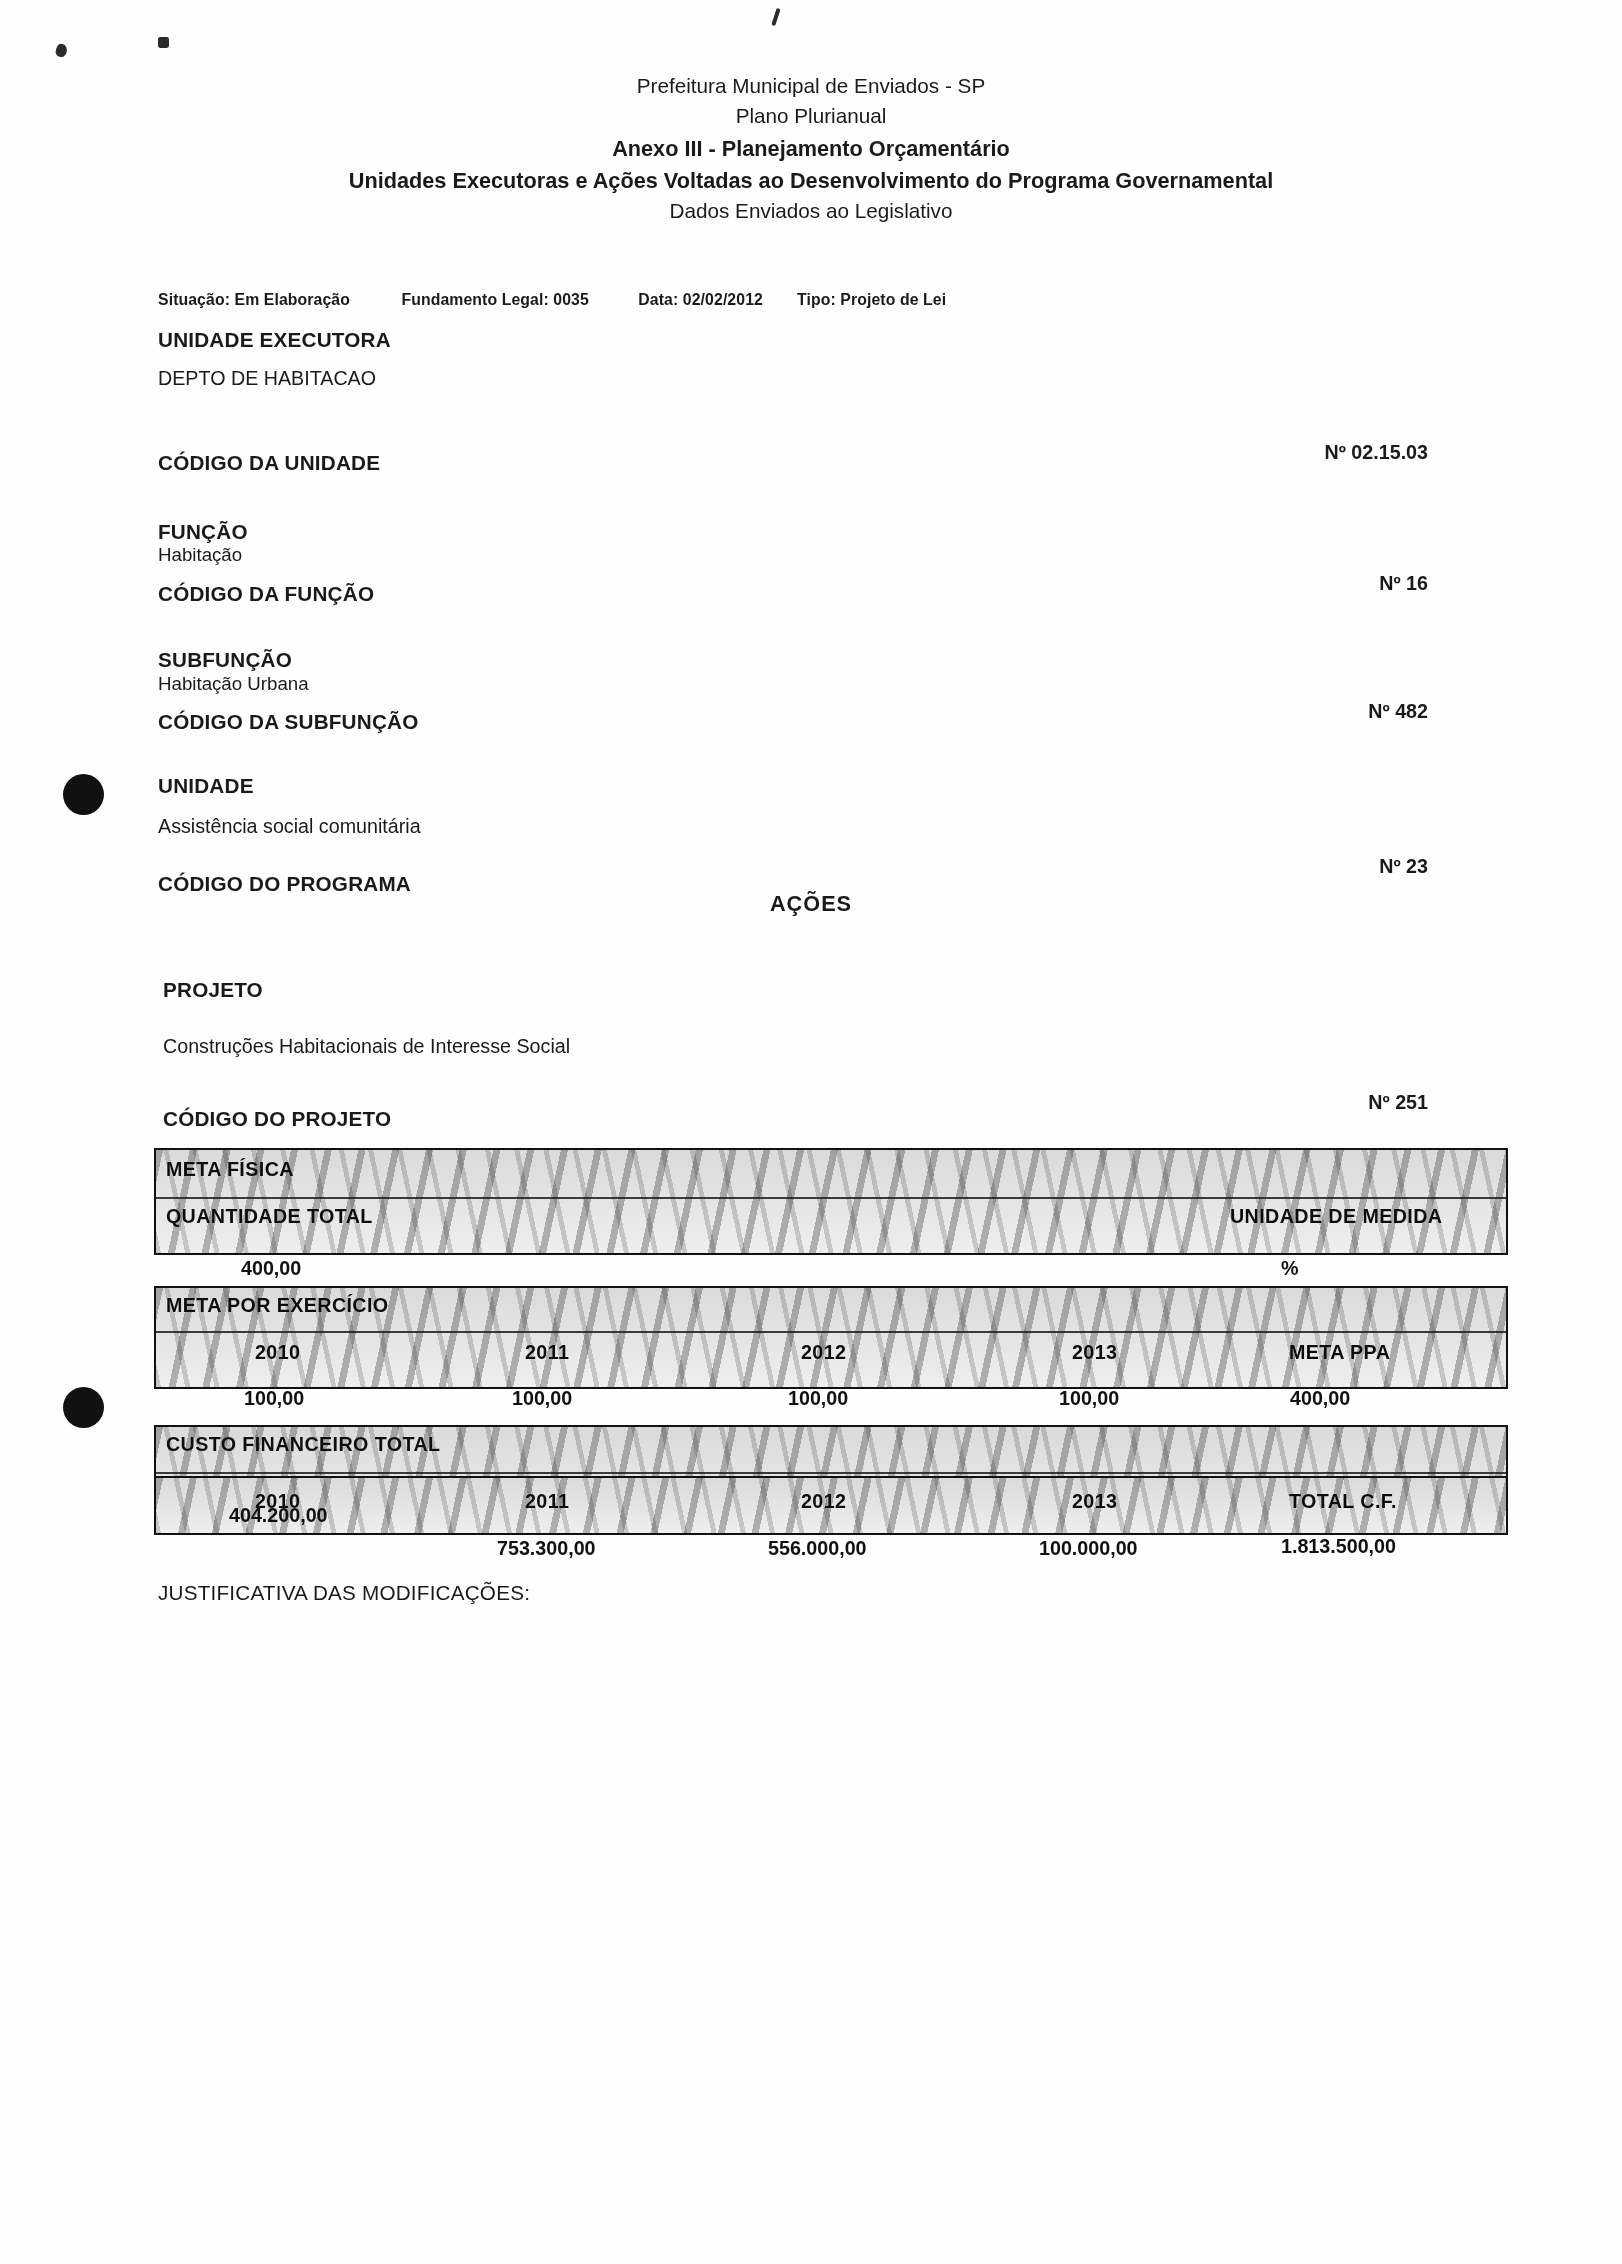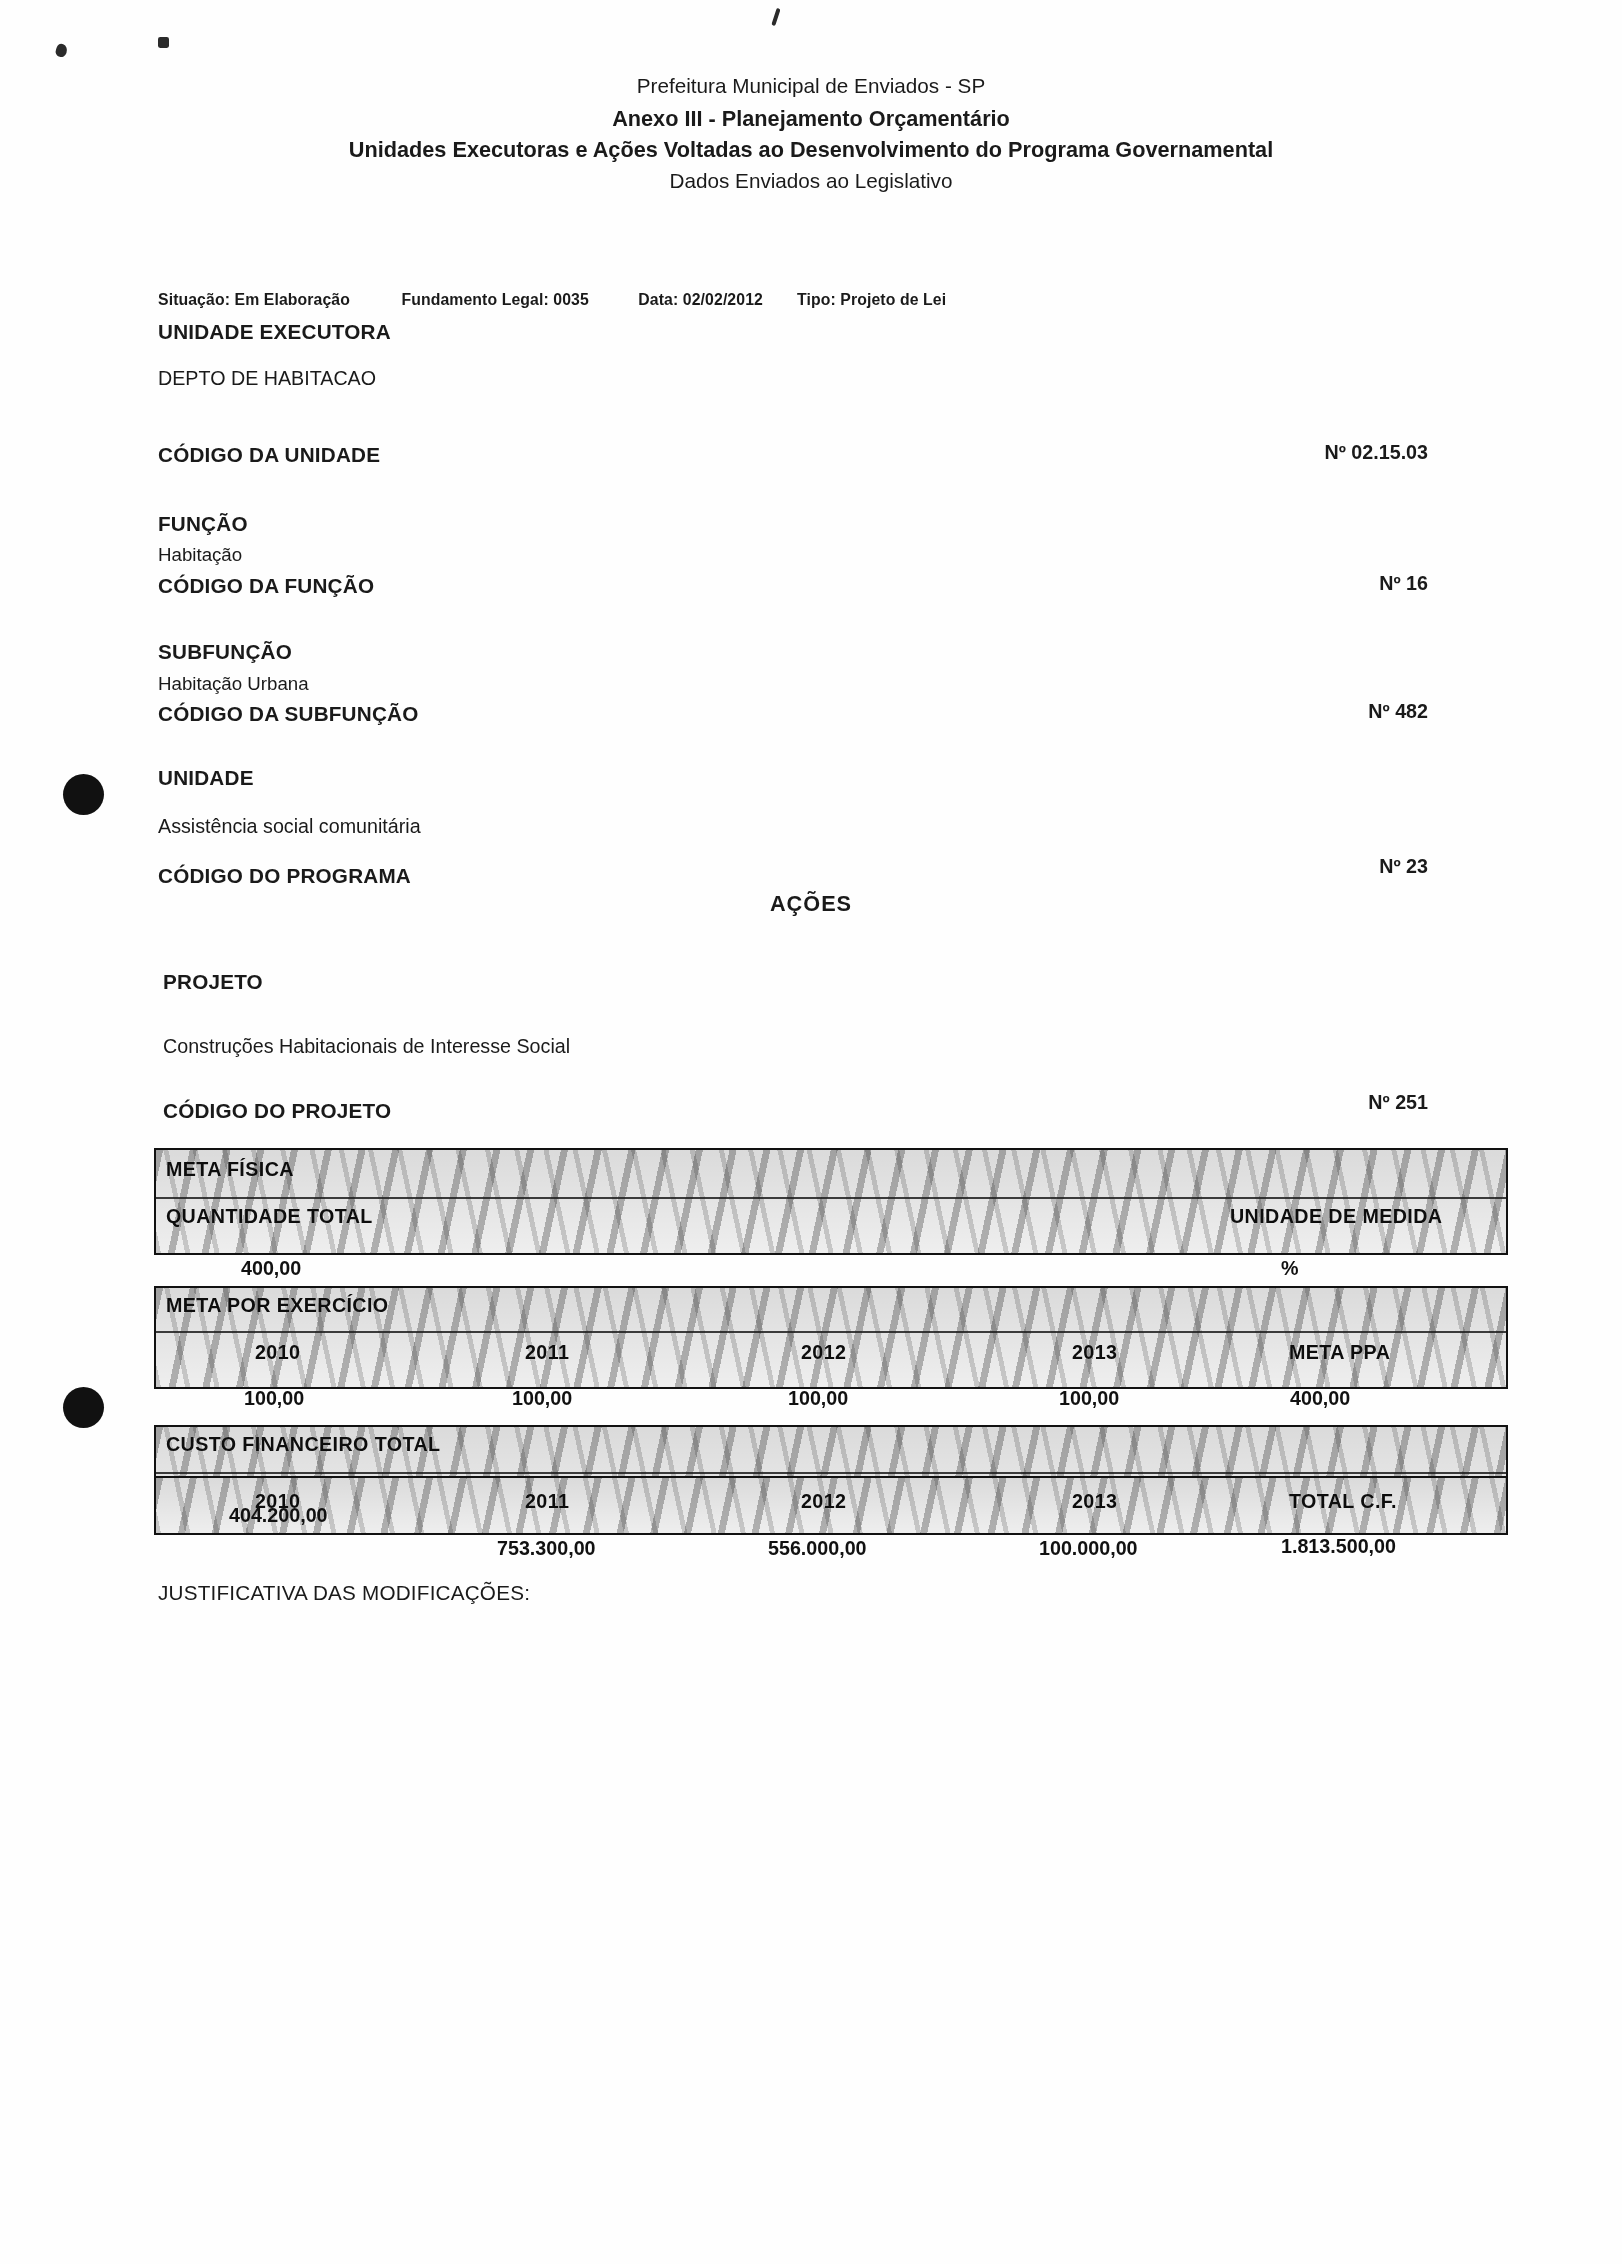--- a/index.html
+++ b/index.html
@@ -65,20 +65,21 @@
   .m-situacao { }
   .m-fundamento { margin-left: 47px; }
   .m-data { margin-left: 45px; }
   .m-tipo { margin-left: 29.6px; }
 
   .lbl {
     position: absolute;
     font-size: 20.7px;
     font-weight: bold;
     letter-spacing: 0.2px;
+    margin-top: 8px;
   }
   .val {
     position: absolute;
     font-size: 19.7px;
   }
   .num {
     position: absolute;
     font-size: 19.7px;
     font-weight: bold;
     text-align: right;
@@ -150,20 +151,21 @@
 <div class="page">
 
   <div class="speck speck-a"></div>
   <div class="speck speck-b"></div>
   <div class="speck speck-c"></div>
   <div class="hole hole-1"></div>
   <div class="hole hole-2"></div>
 
   <div class="header">
     <div class="l1">Prefeitura Municipal de Enviados - SP</div>
+    <div class="l2">Plano Plurianual</div>
     <div class="l4">Anexo III - Planejamento Orçamentário</div>
     <div class="l5">Unidades Executoras e Ações Voltadas ao Desenvolvimento do Programa Governamental</div>
     <div class="l6">Dados Enviados ao Legislativo</div>
   </div>
 
   <div class="meta-row">
     <span class="m-situacao">Situação: Em Elaboração</span>
     <span class="m-fundamento">Fundamento Legal: 0035</span>
     <span class="m-data">Data: 02/02/2012</span>
     <span class="m-tipo">Tipo: Projeto de Lei</span>

